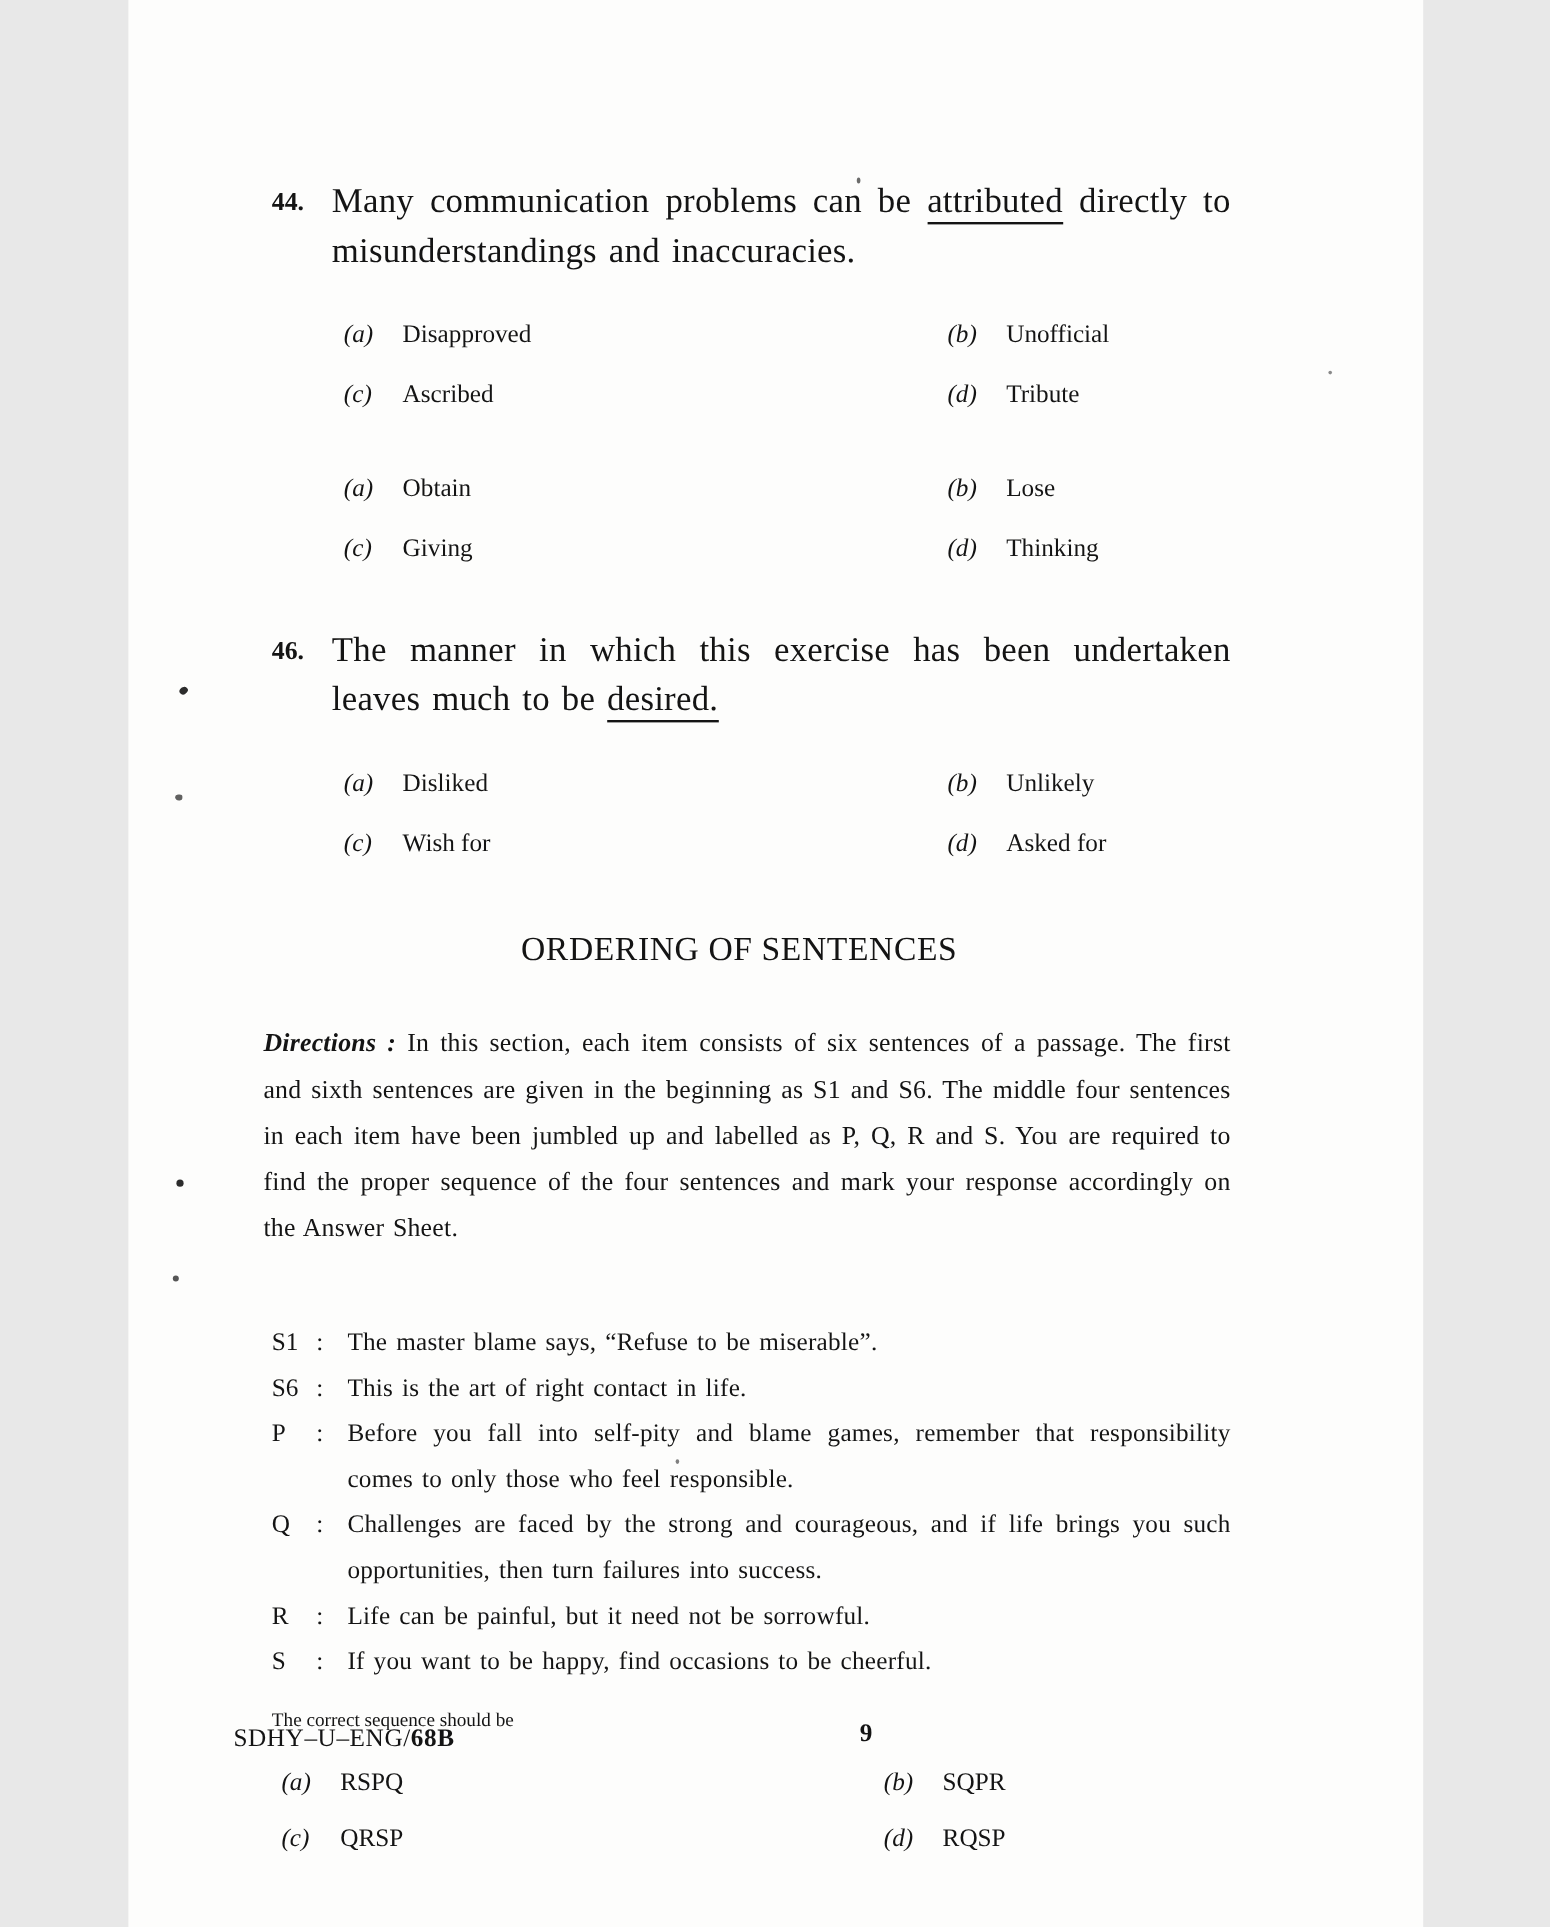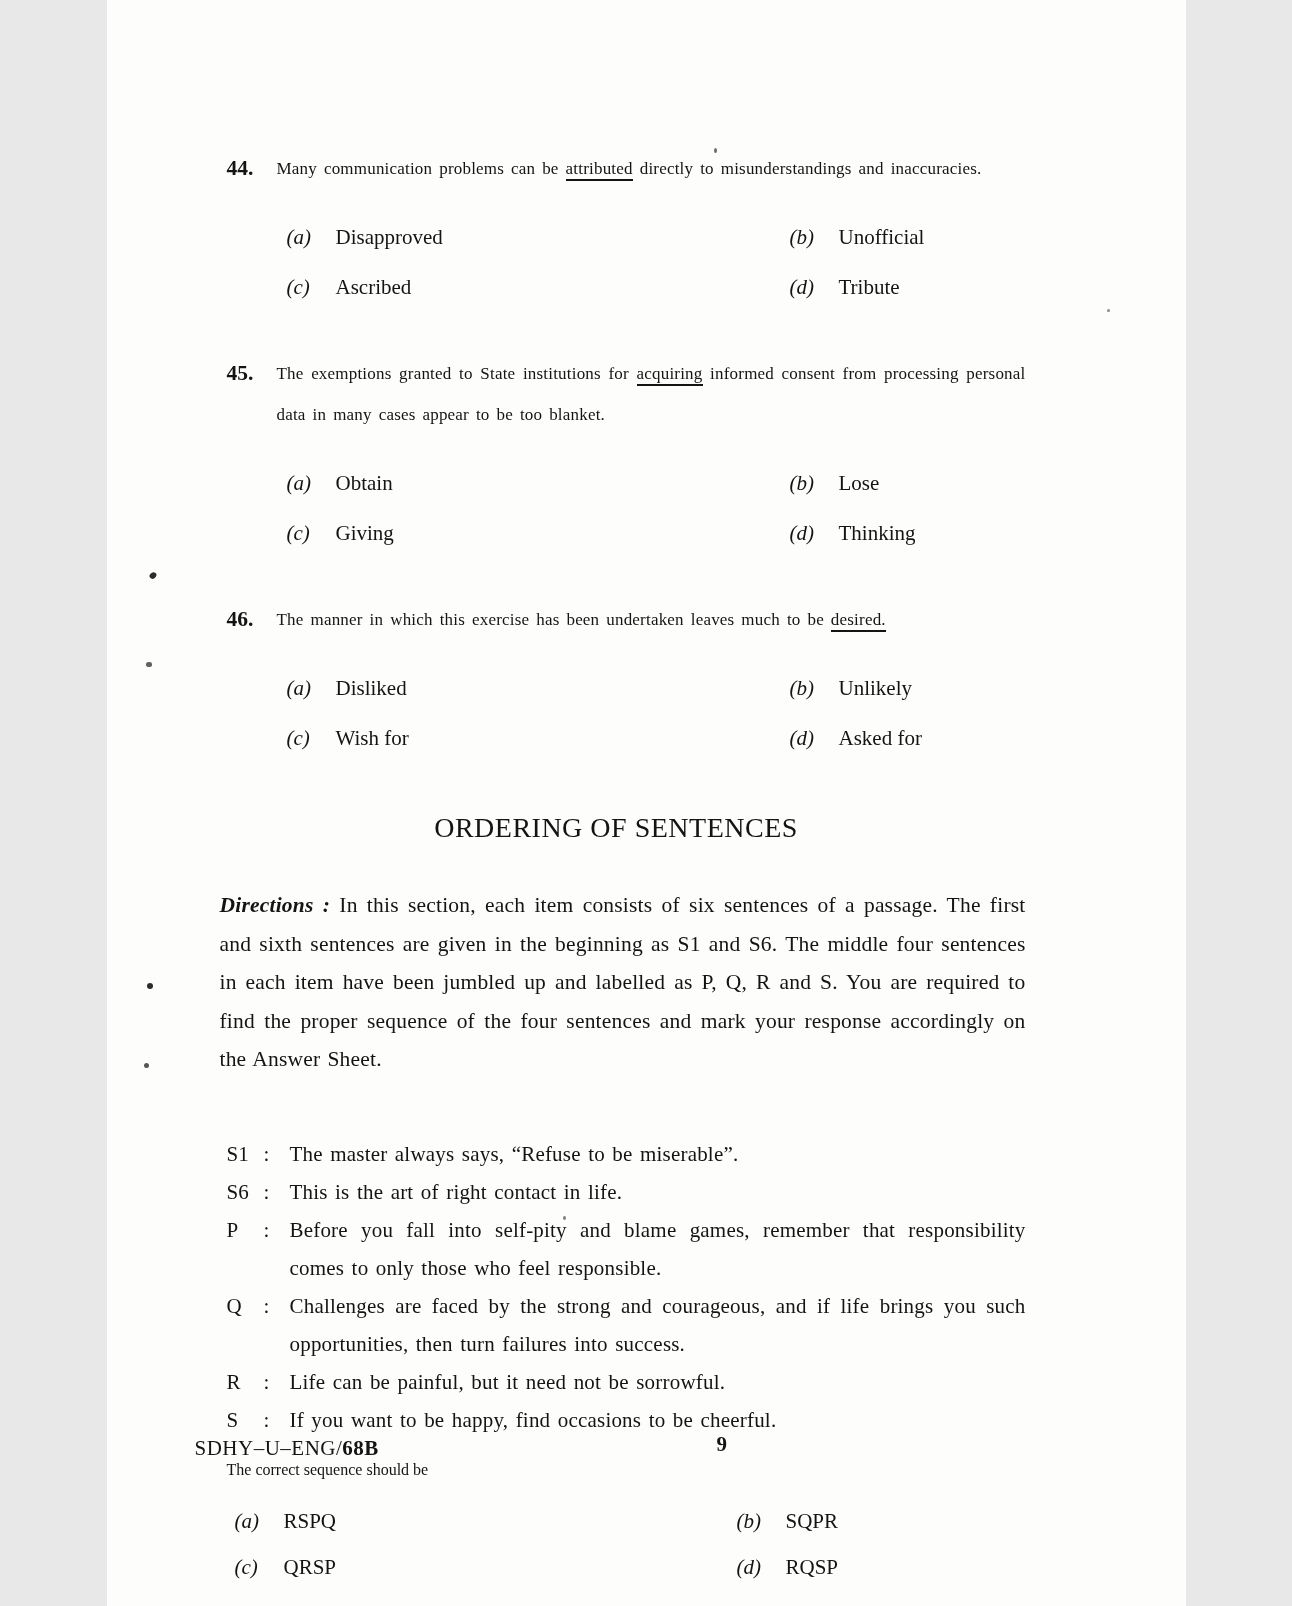--- a/index.html
+++ b/index.html
@@ -18,21 +18,21 @@
 
   
   .question { margin-bottom: 54px; }
   .qrow { display: flex; }
   .qnum {
     flex: none; width: 50px;
     font-weight: bold; font-size: 21.5px; line-height: 41px;
   }
   .qtext {
     flex: 1; margin: 0;
-    font-size: 17px; line-height: 41px;
+    font-size: 29px; line-height: 41px;
     text-align: justify; word-spacing: 2.5px; letter-spacing: 0.2px;
   }
   .u { border-bottom: 2px solid #141414; padding-bottom: 1px; }
 
   .options {
     display: grid; grid-template-columns: 503px auto;
     row-gap: 26px;
     margin: 36px 0 0 60px;
     font-size: 21px;
   }
@@ -112,24 +112,20 @@
           <span>Ascribed</span>
         </div>
         <div class="opt">
           <span class="optletter">(d)</span>
           <span>Tribute</span>
         </div>
       </div>
     </section>
 
     <section class="question">
-      <div class="qrow">
-        <span class="qnum">45.</span>
-        <p class="qtext"><span>The exemptions granted to State institutions for </span><span class="u">acquiring</span><span> informed consent from processing personal data in many cases appear to be too blanket.</span></p>
-      </div>
       <div class="options">
         <div class="opt">
           <span class="optletter">(a)</span>
           <span>Obtain</span>
         </div>
         <div class="opt">
           <span class="optletter">(b)</span>
           <span>Lose</span>
         </div>
         <div class="opt">
@@ -172,21 +168,21 @@
 
     <p class="directions"><span class="dirlabel">Directions :</span> <span>In this section, each item consists of six sentences of a passage. The first and sixth sentences are given in the beginning as S1 and S6. The middle four sentences in each item have been jumbled up and labelled as P, Q, R and S. You are required to find the proper sequence of the four sentences and mark your response accordingly on the Answer Sheet.</span></p>
 
     <section class="question q47">
       <div class="qrow">
         <div class="q47body">
 
           <div class="srow">
             <span class="slabel">S1</span>
             <span class="scolon">:</span>
-            <p class="stext">The master always says, “Refuse to be miserable”.</p>
+            <p class="stext">The master blame says, “Refuse to be miserable”.</p>
           </div>
 
           <div class="srow">
             <span class="slabel">S6</span>
             <span class="scolon">:</span>
             <p class="stext">This is the art of right contact in life.</p>
           </div>
 
           <div class="srow">
             <span class="slabel">P</span>

